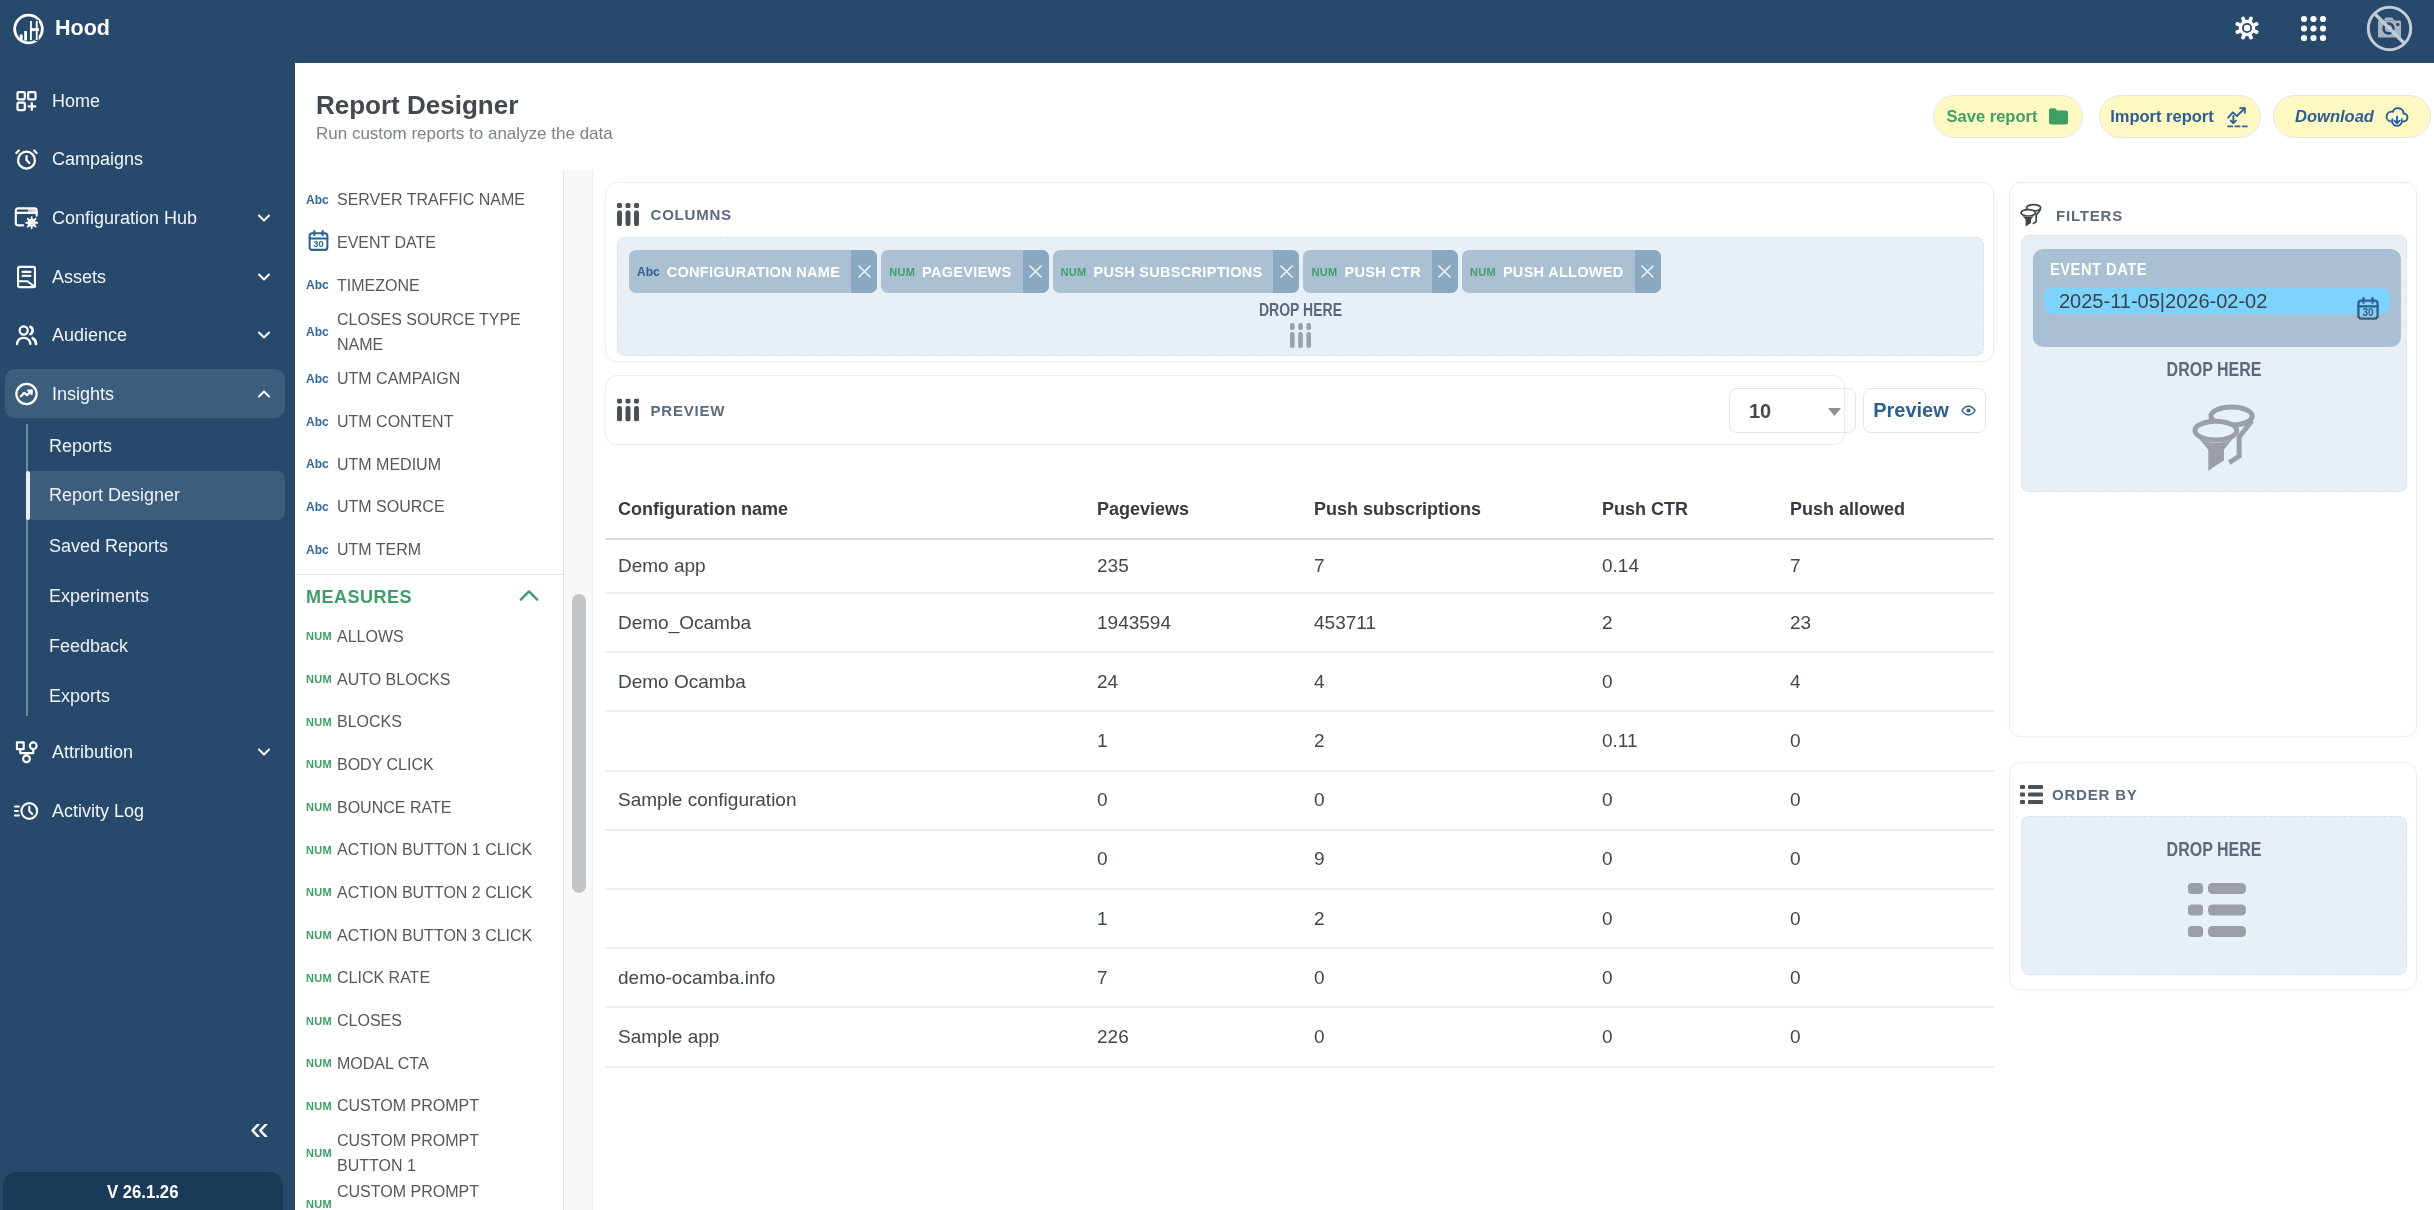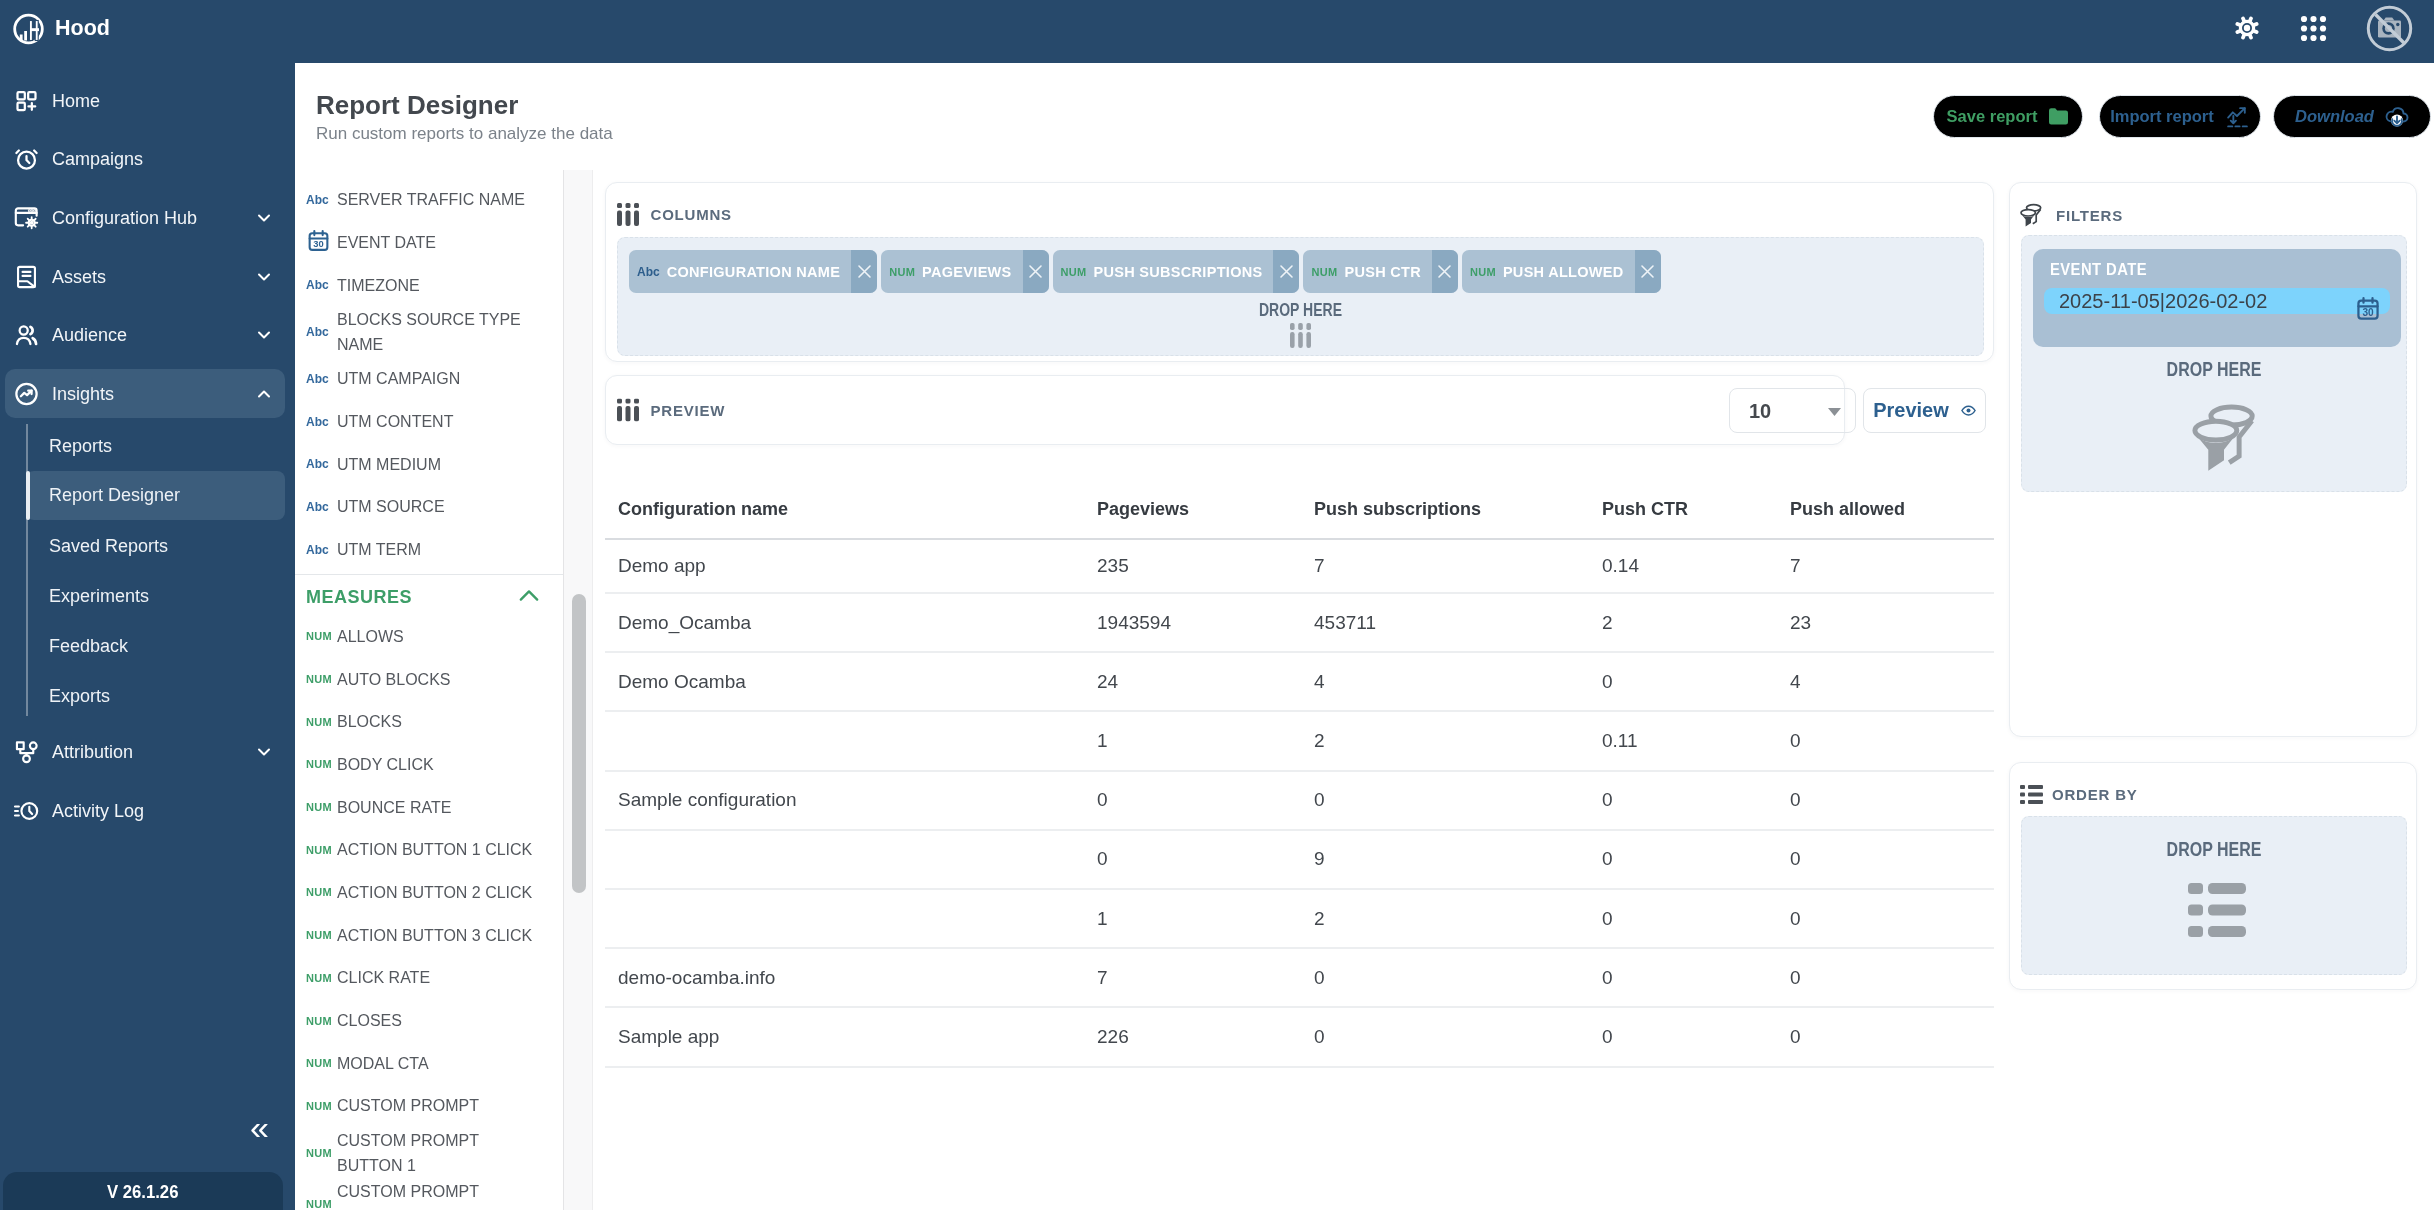--- a/index.html
+++ b/index.html
@@ -31,21 +31,21 @@
   .numlab { font-weight:bold; font-size:11px; color:#3d9e68; letter-spacing:0.3px; }
   #fdivider { height:0; border-top:1px solid #e4e7ea; margin:3px 0 0 0; }
   #measures { position:relative; height:40px; }
   #gutter { position:absolute; left:563px; top:170px; width:30px; height:1040px; background:#f8f8f9;
      border-left:1px solid #e4e4e6; border-right:1px solid #ededee; }
   #thumb { position:absolute; left:572px; top:594px; width:14px; height:299px; background:#c2c4c6; border-radius:7px; z-index:3;}
   
   #title { position:absolute; left:316px; top:90px; font-size:26px; font-weight:bold; color:#43484e; }
   #subtitle { position:absolute; left:316px; top:124px; font-size:17px; color:#7b828a; }
   .pillbtn { position:absolute; top:95px; height:43px; border:1.5px solid #e0e6ec; border-radius:22px;
-     background:#000000; display:flex; align-items:center; justify-content:center; gap:11px;
+     background:#fef9c3; display:flex; align-items:center; justify-content:center; gap:11px;
      font-size:16.5px; font-weight:bold; }
   
   .card { position:absolute; background:#fff; border:1.5px solid #e9edf1; border-radius:12px;
      box-shadow:0 1px 4px rgba(40,60,80,0.04); }
   .cardhead { position:absolute; left:10.5px; top:20px; display:flex; align-items:center; gap:12px; }
   .cardhead .htx { font-size:15px; font-weight:bold; color:#5b6b7d; letter-spacing:0.8px; }
   .zone { position:absolute; background:#e9eff6; border:1.5px dashed #d9e1e9; border-radius:8px; }
   .drophere { font-size:19px; font-weight:bold; color:#5a6a7c; letter-spacing:0px; text-align:center; transform:scaleX(0.8); }
   
   .chip { display:inline-flex; align-items:stretch; height:43px; border-radius:7px; overflow:hidden;
@@ -260,21 +260,21 @@
         </svg>
  </span>
       <span class="ftx">EVENT DATE</span>
     </div>
  <div class="frow">
       <span class="lab abclab">Abc</span>
       <span class="ftx">TIMEZONE</span>
     </div>
  <div class="frow" style="height:51px">
       <span class="lab abclab">Abc</span>
-      <span class="ftx">BLOCKS SOURCE TYPE NAME</span>
+      <span class="ftx">CLOSES SOURCE TYPE NAME</span>
     </div>
  <div class="frow">
       <span class="lab abclab">Abc</span>
       <span class="ftx">UTM CAMPAIGN</span>
     </div>
  <div class="frow">
       <span class="lab abclab">Abc</span>
       <span class="ftx">UTM CONTENT</span>
     </div>
  <div class="frow">

